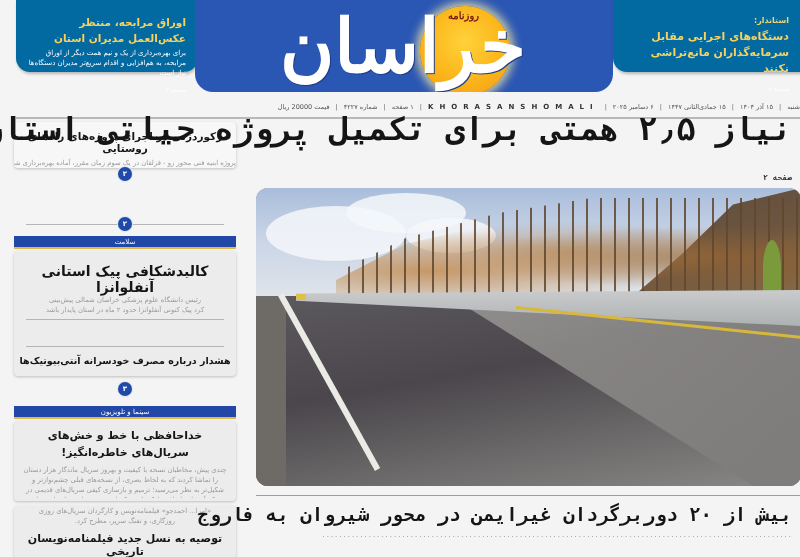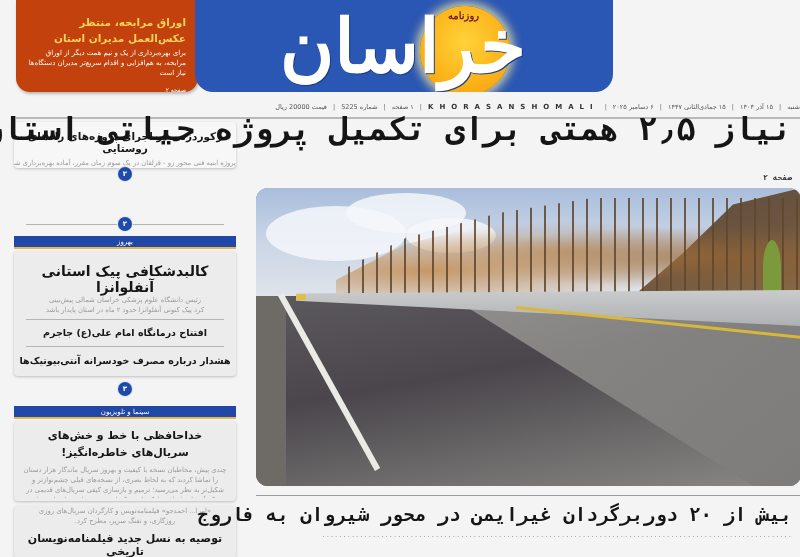--- a/index.html
+++ b/index.html
@@ -10,21 +10,21 @@
   .masthead { position: absolute; left: 0; top: 0; width: 800px; height: 98px; background: #f4f4f4; }
   .mast-band { position: absolute; left: 195px; top: 0; width: 418px; height: 92px; background: #2a56b4; border-radius: 0 0 18px 18px; overflow: hidden; }
   .sun { position: absolute; left: 225px; top: 6px; width: 90px; height: 90px; border-radius: 50%;
          background: radial-gradient(circle at 50% 40%, #ffd23a 0%, #fbb51a 55%, #f39a10 100%);
          box-shadow: 0 0 10px 4px rgba(255,240,160,0.75); }
   .sun-label { position: absolute; left: 253px; top: 10px; font-size: 10px; font-weight: bold; color: #7a1a10; font-family: "DejaVu Serif", serif; }
   .mast-logo { position: absolute; left: 8px; top: 2px; width: 400px; height: 88px; font-family: "DejaVu Serif", serif;
                font-size: 74px; font-weight: bold; color: #ffffff; line-height: 88px; text-align: center; letter-spacing: 2px;
                text-shadow: 1px 1px 0 #1d3d86; }
 
-  .teaser { position: absolute; top: 0; height: 92px; background: #c2410c; border-radius: 0 0 14px 14px; color: #fff; padding: 6px 12px; box-shadow: 1px 2px 3px rgba(0,0,0,0.25); }
+  .teaser { position: absolute; top: 0; height: 72px; background: #0369a1; border-radius: 0 0 14px 14px; color: #fff; padding: 6px 12px; box-shadow: 1px 2px 3px rgba(0,0,0,0.25); }
   .teaser-left { left: 16px; width: 182px; }
   .teaser-right { left: 613px; width: 188px; border-radius: 0 0 0 14px; }
   .teaser-kicker { font-size: 8px; color: #f3d36b; font-weight: bold; margin-top: 10px; }
   .teaser-title { font-size: 11px; font-weight: bold; color: #f7d25c; line-height: 16px; margin-top: 4px; }
   .teaser-left .teaser-title { margin-top: 8px; font-size: 10.5px; }
   .teaser-body { font-size: 7px; color: #ffffff; line-height: 10px; margin-top: 2px; }
   .teaser-page { font-size: 6px; color: #ffffff; margin-top: 8px; }
 
   .dateline { position: absolute; top: 100px; left: 195px; width: 605px; height: 14px; font-size: 6.5px; color: #555; display: flex; gap: 6px; align-items: center; direction: rtl; white-space: nowrap; }
   .dateline .sep { color: #666; }
@@ -84,58 +84,62 @@
     <div class="teaser-body">برای بهره‌برداری از یک و نیم همت دیگر از اوراق مرابحه، به هم‌افزایی و اقدام سریع‌تر مدیران دستگاه‌ها نیاز است</div>
     <div class="teaser-page">صفحه ۲</div>
   </div>
 
   <div class="mast-band">
     <div class="sun"></div>
     <div class="sun-label">روزنامه</div>
     <div class="mast-logo">خراسان شمالی</div>
   </div>
 
+  <div class="teaser teaser-right">
+    <div class="teaser-kicker">استاندار:</div>
+    <div class="teaser-title">دستگاه‌های اجرایی مقابل سرمایه‌گذاران مانع‌تراشی نکنند</div>
+    <div class="teaser-page">صفحه ۲</div>
+  </div>
 </div>
 
 <div class="dateline">
   <span>شنبه</span>
   <span class="sep">|</span>
   <span>۱۵ آذر ۱۴۰۴</span>
   <span class="sep">|</span>
   <span>۱۵ جمادی‌الثانی ۱۴۴۷</span>
   <span class="sep">|</span>
   <span>۶ دسامبر ۲۰۲۵</span>
   <span class="sep">|</span>
   <span class="latin">KHORASANSHOMALI</span>
   <span class="sep">|</span>
   <span>۱ صفحه</span>
   <span class="sep">|</span>
-  <span>شماره 5225</span>
+  <span>شماره ۴۲۲۷</span>
   <span class="sep">|</span>
   <span>قیمت 20000 ریال</span>
 </div>
 <div class="rule"></div>
 
 <div class="left-col">
 
   <div class="card" style="top:0; height:46px;">
     <div class="story-title" style="margin-top:8px; font-size:10.5px;">رکوردزنی در اجرای پروژه‌های راه‌های روستایی</div>
     <div class="story-sub" style="margin-top:4px; white-space:nowrap; overflow:hidden;">پروژه ابنیه فنی محور زو - قزلقان در یک سوم زمان مقرر، آماده بهره‌برداری شد</div>
   </div>
   <div class="badge" style="top:45px; left:104px;">۲</div>
 
   <div class="divider" style="top:102px;"></div>
   <div class="badge" style="top:95px; left:104px;">۲</div>
 
-  <div class="sec-bar" style="top:114px;">بهروز</div>
+  <div class="sec-bar" style="top:114px;">سلامت</div>
   <div class="card" style="top:129px; height:125px; background:#ececec;">
     <div class="story-title" style="margin-top:12px; font-size:14px;">کالبدشکافی پیک استانی آنفلوانزا</div>
     <div class="story-sub" style="padding:0 30px;">رئیس دانشگاه علوم پزشکی خراسان شمالی پیش‌بینی کرد پیک کنونی آنفلوانزا حدود ۲ ماه در استان پایدار باشد</div>
     <div class="divider" style="top:68px;"></div>
-    <div class="story-title" style="position:absolute; top:76px; width:100%; font-size:9.5px;">افتتاح درمانگاه امام علی(ع) جاجرم</div>
     <div class="divider" style="top:95px;"></div>
     <div class="story-title" style="position:absolute; top:104px; width:100%; font-size:9.5px;">هشدار درباره مصرف خودسرانه آنتی‌بیوتیک‌ها</div>
   </div>
   <div class="badge" style="top:260px; left:104px;">۳</div>
 
   <div class="sec-bar" style="top:284px;">سینما و تلویزیون</div>
   <div class="card" style="top:299px; height:80px; background:#ececec;">
     <div class="story-title" style="margin-top:6px; font-size:11px; line-height:17px; padding:0 30px;">خداحافظی با خط و خش‌های سریال‌های خاطره‌انگیز!</div>
     <div class="story-sub" style="margin-top:4px; padding:0 8px; height:33px; overflow:hidden;">چندی پیش، مخاطبان نسخه با کیفیت و بهروز سریال ماندگار هزار دستان را تماشا کردند که به لحاظ بصری، از نسخه‌های قبلی چشم‌نوازتر و شکیل‌تر به نظر می‌رسید؛ ترمیم و بازسازی کیفی سریال‌های قدیمی در شبکه آی‌فیلم، اتفاق مبارکی است که امید می‌رود استمرار داشته باشد</div>
   </div>

